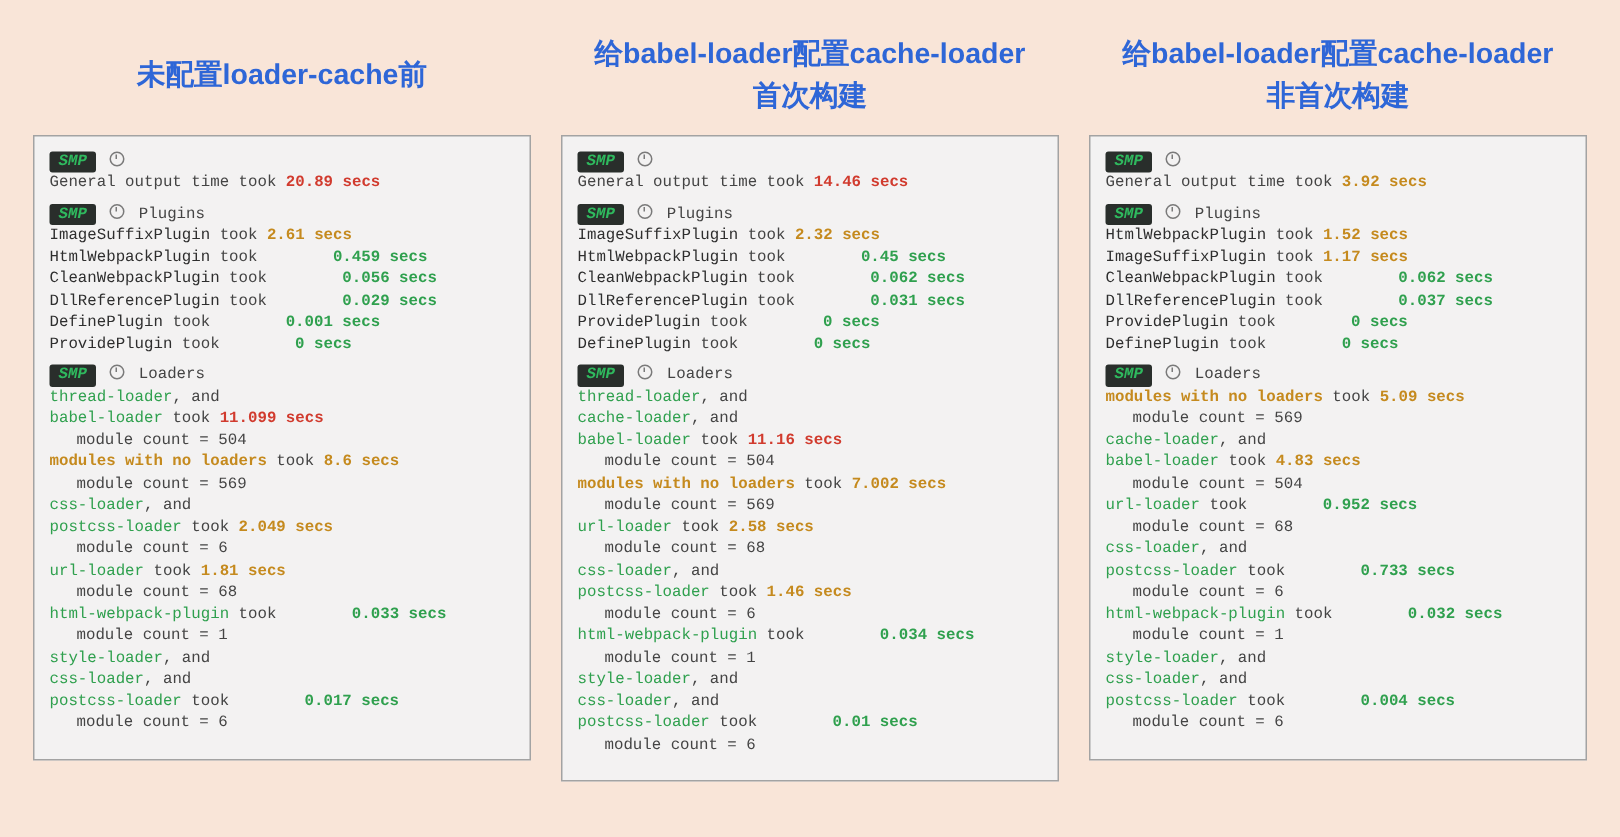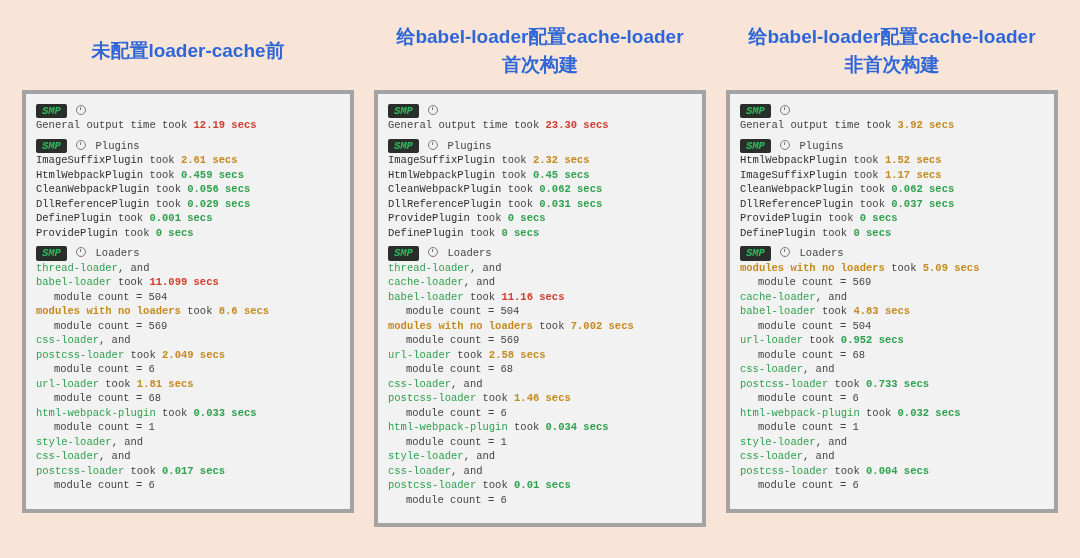--- a/index.html
+++ b/index.html
@@ -19,21 +19,21 @@
     font-weight: 700;
     text-align: center;
     line-height: 1.45;
     min-height: 62px;
     margin-bottom: 8px;
     display: flex; align-items: center; justify-content: center;
     white-space: pre-line;
   }
   .term {
     background: #f3f2f2;
-    border: 4px solid #a3a3a3;
+    border: 1px solid #a3a3a3;
     padding: 10px 10px;
     font-family: Menlo, Consolas, "Courier New", monospace;
     font-size: 10.5px;
     line-height: 1.38;
     color: #444;
   }
   .term .block { margin-bottom: 6px; }
   .smp {
     display: inline-block;
     background: #292e2b;
@@ -54,44 +54,44 @@
   }
   .clock::after {
     content: "";
     position: absolute;
     left: 3px; top: 1px;
     width: 1px; height: 3px;
     background: #7a7a7a;
   }
   .b { font-weight: 700; }
   .red { color: #d13b2e; }
-  .grn { color: #2fa04e; }
+  .grn { color: #2fa04e; margin-left: 44px; }
   .orn { color: #c58a1e; }
   .name { font-weight: 400; color: #2e2e2e; }
   .loader { font-weight: 400; color: #2fa04e; }
   .indent { padding-left: 18px; margin-top: 32px; }
 </style>
 </head>
 <body>
 
 <div class="row">
 
 <div class="col">
       <div class="heading">未配置loader-cache前</div>
       <div class="term">
-        <div class="block"><span class="smp">SMP</span> <span class="clock"></span><br><span>General output time took </span><span class="b red">12.19 secs</span></div>
+        <div class="block"><span class="smp">SMP</span> <span class="clock"></span><br><span>General output time took </span><span class="b red">20.89 secs</span></div>
         <div class="block"><span class="smp">SMP</span> <span class="clock"></span> <span>Plugins</span><br><span><span class="name">ImageSuffixPlugin</span><span> took </span><span class="b orn">2.61 secs</span></span><br><span><span class="name">HtmlWebpackPlugin</span><span> took </span><span class="b grn">0.459 secs</span></span><br><span><span class="name">CleanWebpackPlugin</span><span> took </span><span class="b grn">0.056 secs</span></span><br><span><span class="name">DllReferencePlugin</span><span> took </span><span class="b grn">0.029 secs</span></span><br><span><span class="name">DefinePlugin</span><span> took </span><span class="b grn">0.001 secs</span></span><br><span><span class="name">ProvidePlugin</span><span> took </span><span class="b grn">0 secs</span></span><br></div>
         <div class="block"><span class="smp">SMP</span> <span class="clock"></span> <span>Loaders</span><br><span class="loader">thread-loader</span><span>, and</span><br><span class="loader">babel-loader</span><span> took </span><span class="b red">11.099 secs</span><br><span class="indent"><span>module count = </span><span>504</span></span><br><span class="b orn">modules with no loaders</span><span> took </span><span class="b orn">8.6 secs</span><br><span class="indent"><span>module count = </span><span>569</span></span><br><span class="loader">css-loader</span><span>, and</span><br><span class="loader">postcss-loader</span><span> took </span><span class="b orn">2.049 secs</span><br><span class="indent"><span>module count = </span><span>6</span></span><br><span class="loader">url-loader</span><span> took </span><span class="b orn">1.81 secs</span><br><span class="indent"><span>module count = </span><span>68</span></span><br><span class="loader">html-webpack-plugin</span><span> took </span><span class="b grn">0.033 secs</span><br><span class="indent"><span>module count = </span><span>1</span></span><br><span class="loader">style-loader</span><span>, and</span><br><span class="loader">css-loader</span><span>, and</span><br><span class="loader">postcss-loader</span><span> took </span><span class="b grn">0.017 secs</span><br><span class="indent"><span>module count = </span><span>6</span></span><br></div>
       </div>
     </div>
     <div class="col">
       <div class="heading">给babel-loader配置cache-loader
 首次构建</div>
       <div class="term">
-        <div class="block"><span class="smp">SMP</span> <span class="clock"></span><br><span>General output time took </span><span class="b red">23.30 secs</span></div>
+        <div class="block"><span class="smp">SMP</span> <span class="clock"></span><br><span>General output time took </span><span class="b red">14.46 secs</span></div>
         <div class="block"><span class="smp">SMP</span> <span class="clock"></span> <span>Plugins</span><br><span><span class="name">ImageSuffixPlugin</span><span> took </span><span class="b orn">2.32 secs</span></span><br><span><span class="name">HtmlWebpackPlugin</span><span> took </span><span class="b grn">0.45 secs</span></span><br><span><span class="name">CleanWebpackPlugin</span><span> took </span><span class="b grn">0.062 secs</span></span><br><span><span class="name">DllReferencePlugin</span><span> took </span><span class="b grn">0.031 secs</span></span><br><span><span class="name">ProvidePlugin</span><span> took </span><span class="b grn">0 secs</span></span><br><span><span class="name">DefinePlugin</span><span> took </span><span class="b grn">0 secs</span></span><br></div>
         <div class="block"><span class="smp">SMP</span> <span class="clock"></span> <span>Loaders</span><br><span class="loader">thread-loader</span><span>, and</span><br><span class="loader">cache-loader</span><span>, and</span><br><span class="loader">babel-loader</span><span> took </span><span class="b red">11.16 secs</span><br><span class="indent"><span>module count = </span><span>504</span></span><br><span class="b orn">modules with no loaders</span><span> took </span><span class="b orn">7.002 secs</span><br><span class="indent"><span>module count = </span><span>569</span></span><br><span class="loader">url-loader</span><span> took </span><span class="b orn">2.58 secs</span><br><span class="indent"><span>module count = </span><span>68</span></span><br><span class="loader">css-loader</span><span>, and</span><br><span class="loader">postcss-loader</span><span> took </span><span class="b orn">1.46 secs</span><br><span class="indent"><span>module count = </span><span>6</span></span><br><span class="loader">html-webpack-plugin</span><span> took </span><span class="b grn">0.034 secs</span><br><span class="indent"><span>module count = </span><span>1</span></span><br><span class="loader">style-loader</span><span>, and</span><br><span class="loader">css-loader</span><span>, and</span><br><span class="loader">postcss-loader</span><span> took </span><span class="b grn">0.01 secs</span><br><span class="indent"><span>module count = </span><span>6</span></span><br></div>
       </div>
     </div>
     <div class="col">
       <div class="heading">给babel-loader配置cache-loader
 非首次构建</div>
       <div class="term">
         <div class="block"><span class="smp">SMP</span> <span class="clock"></span><br><span>General output time took </span><span class="b orn">3.92 secs</span></div>
         <div class="block"><span class="smp">SMP</span> <span class="clock"></span> <span>Plugins</span><br><span><span class="name">HtmlWebpackPlugin</span><span> took </span><span class="b orn">1.52 secs</span></span><br><span><span class="name">ImageSuffixPlugin</span><span> took </span><span class="b orn">1.17 secs</span></span><br><span><span class="name">CleanWebpackPlugin</span><span> took </span><span class="b grn">0.062 secs</span></span><br><span><span class="name">DllReferencePlugin</span><span> took </span><span class="b grn">0.037 secs</span></span><br><span><span class="name">ProvidePlugin</span><span> took </span><span class="b grn">0 secs</span></span><br><span><span class="name">DefinePlugin</span><span> took </span><span class="b grn">0 secs</span></span><br></div>

